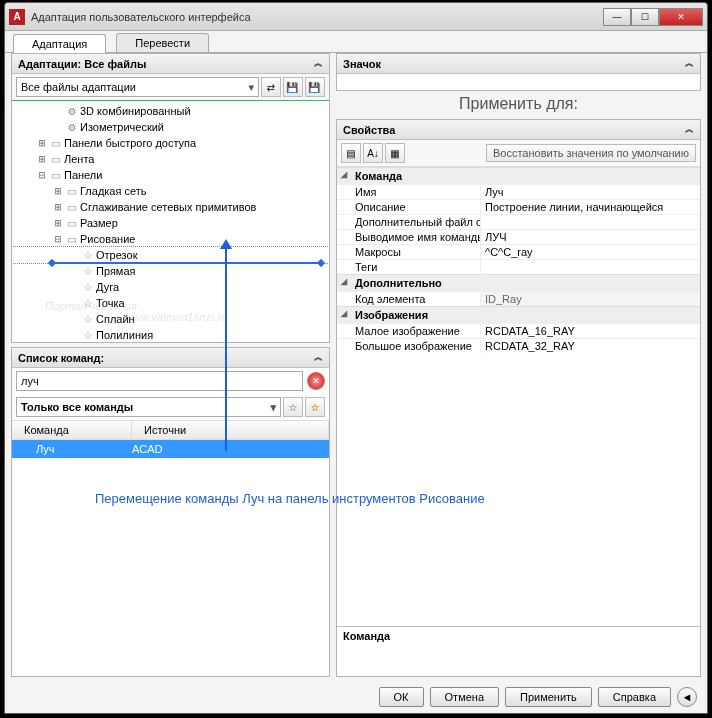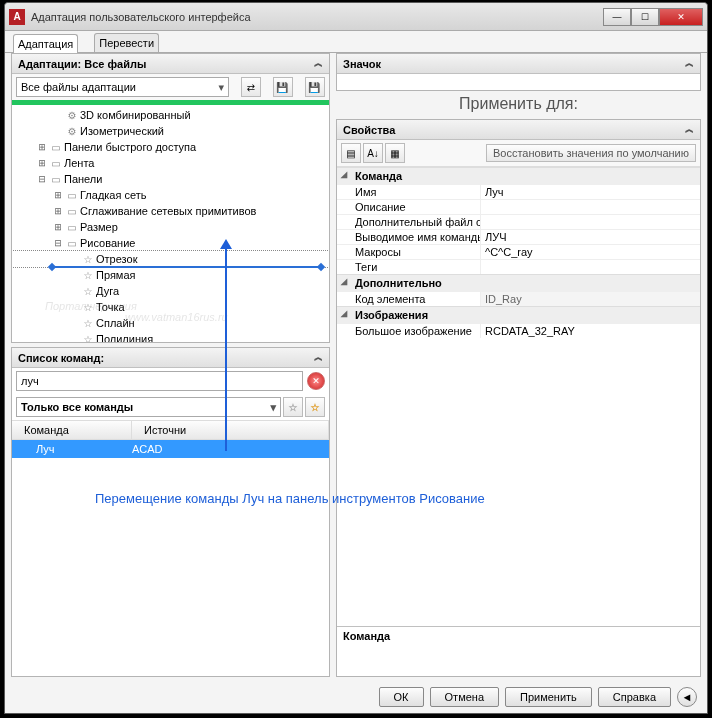--- a/index.html
+++ b/index.html
@@ -6,30 +6,30 @@
 body { background: #000; width: 712px; height: 718px; overflow: hidden; position: relative; }
 .window { position: absolute; left: 4px; top: 2px; width: 704px; height: 712px; background: #f0f0f0; border: 1px solid #5a5a5a; border-radius: 4px 4px 0 0; box-shadow: 0 0 8px rgba(0,0,0,.5); }
 .titlebar { height: 28px; background: linear-gradient(#e8e8e8,#d4d4d4); border-bottom: 1px solid #aaa; display: flex; align-items: center; padding: 0 4px; border-radius: 4px 4px 0 0; }
 .app-icon { width: 16px; height: 16px; background: #b52025; color: #fff; font-weight: bold; font-size: 10px; display: flex; align-items: center; justify-content: center; margin-right: 6px; }
 .title-text { flex: 1; color: #333; }
 .winbtns { display: flex; gap: 0; }
 .winbtn { width: 28px; height: 18px; border: 1px solid #888; background: linear-gradient(#f8f8f8,#d8d8d8); display: flex; align-items: center; justify-content: center; font-size: 9px; }
 .winbtn.close { background: linear-gradient(#e06060,#c82020); color: #fff; width: 44px; }
 .client { position: absolute; top: 28px; left: 0; right: 0; bottom: 0; background: #f4f4f4; }
 .tabstrip { height: 22px; display: flex; align-items: flex-end; padding-left: 8px; border-bottom: 1px solid #aaa; background: #f4f4f4; }
-.tab { padding: 3px 4px; border: 1px solid #aaa; border-bottom: none; background: #e8e8e8; margin-right: 16px; border-radius: 3px 3px 0 0; }
+.tab { padding: 3px 18px; border: 1px solid #aaa; border-bottom: none; background: #e8e8e8; margin-right: 10px; border-radius: 3px 3px 0 0; }
 .tab.active { background: #fff; position: relative; top: 1px; }
 .columns { display: flex; position: absolute; top: 22px; left: 6px; right: 6px; bottom: 36px; gap: 6px; }
 .leftcol { width: 319px; display: flex; flex-direction: column; gap: 4px; }
 .rightcol { flex: 1; display: flex; flex-direction: column; gap: 4px; }
 .panel { border: 1px solid #b4b4b4; background: #fff; display: flex; flex-direction: column; }
 .panel-hdr { background: linear-gradient(#f4f4f4,#e0e0e0); border-bottom: 1px solid #c0c0c0; padding: 3px 6px; font-weight: bold; display: flex; align-items: center; }
 .panel-hdr .sp { flex: 1; }
 .chevrons { font-size: 9px; color: #555; cursor: pointer; }
-.combo-row { display: flex; align-items: center; padding: 3px 4px; gap: 12px; background: #f8f8f8; border-bottom: 5px solid #22c55e; }
+.combo-row { display: flex; align-items: center; padding: 3px 4px; gap: 2px; background: #f8f8f8; border-bottom: 1px solid #22c55e; }
 .combo { flex: 1; border: 1px solid #aaa; background: #fff; height: 20px; display: flex; align-items: center; padding: 0 4px; position: relative; }
 .combo::after { content: "▾"; position: absolute; right: 4px; color: #555; }
 .iconbtn { width: 20px; height: 20px; border: 1px solid #bbb; background: linear-gradient(#fdfdfd,#e8e8e8); display: flex; align-items: center; justify-content: center; font-size: 10px; }
 .tree { flex: 1; overflow: auto; padding: 2px 0; background: #fff; position: relative; }
 .tree-row { display: flex; align-items: center; height: 16px; white-space: nowrap; }
 .tree-row .exp { width: 12px; text-align: center; color: #666; font-size: 9px; }
 .tree-row .ico { width: 16px; text-align: center; color: #888; font-size: 10px; }
 .tree-row.sel { outline: 1px dotted #888; }
 .pad0 { padding-left: 24px; } .pad1 { padding-left: 40px; } .pad2 { padding-left: 56px; }
 .droptarget { position: absolute; left: 40px; right: 8px; height: 2px; background: #2a6fd6; }
@@ -239,20 +239,21 @@
             <div class="restore-btn">Восстановить значения по умолчанию</div>
           </div>
           <div class="propgrid">
             <div class="prop-cat">Команда</div>
             <div class="prop-row">
                 <div class="k">Имя</div>
                 <div class="v">Луч</div>
               </div>
             <div class="prop-row">
                 <div class="k">Описание</div>
+                <div class="v">Построение линии, начинающейся</div>
               </div>
             <div class="prop-row">
                 <div class="k">Дополнительный файл спр:</div>
                 <div class="v"></div>
               </div>
             <div class="prop-row">
                 <div class="k">Выводимое имя команды</div>
                 <div class="v">ЛУЧ</div>
               </div>
             <div class="prop-row">
@@ -262,20 +263,24 @@
             <div class="prop-row">
                 <div class="k">Теги</div>
                 <div class="v"></div>
               </div>
             <div class="prop-cat">Дополнительно</div>
             <div class="prop-row ro">
                 <div class="k">Код элемента</div>
                 <div class="v">ID_Ray</div>
               </div>
             <div class="prop-cat">Изображения</div>
+            <div class="prop-row">
+                <div class="k">Малое изображение</div>
+                <div class="v">RCDATA_16_RAY</div>
+              </div>
             <div class="prop-row">
                 <div class="k">Большое изображение</div>
                 <div class="v">RCDATA_32_RAY</div>
               </div>
           </div>
           <div class="desc-area">Команда</div>
         </div>
       </div>
     </div>
 

